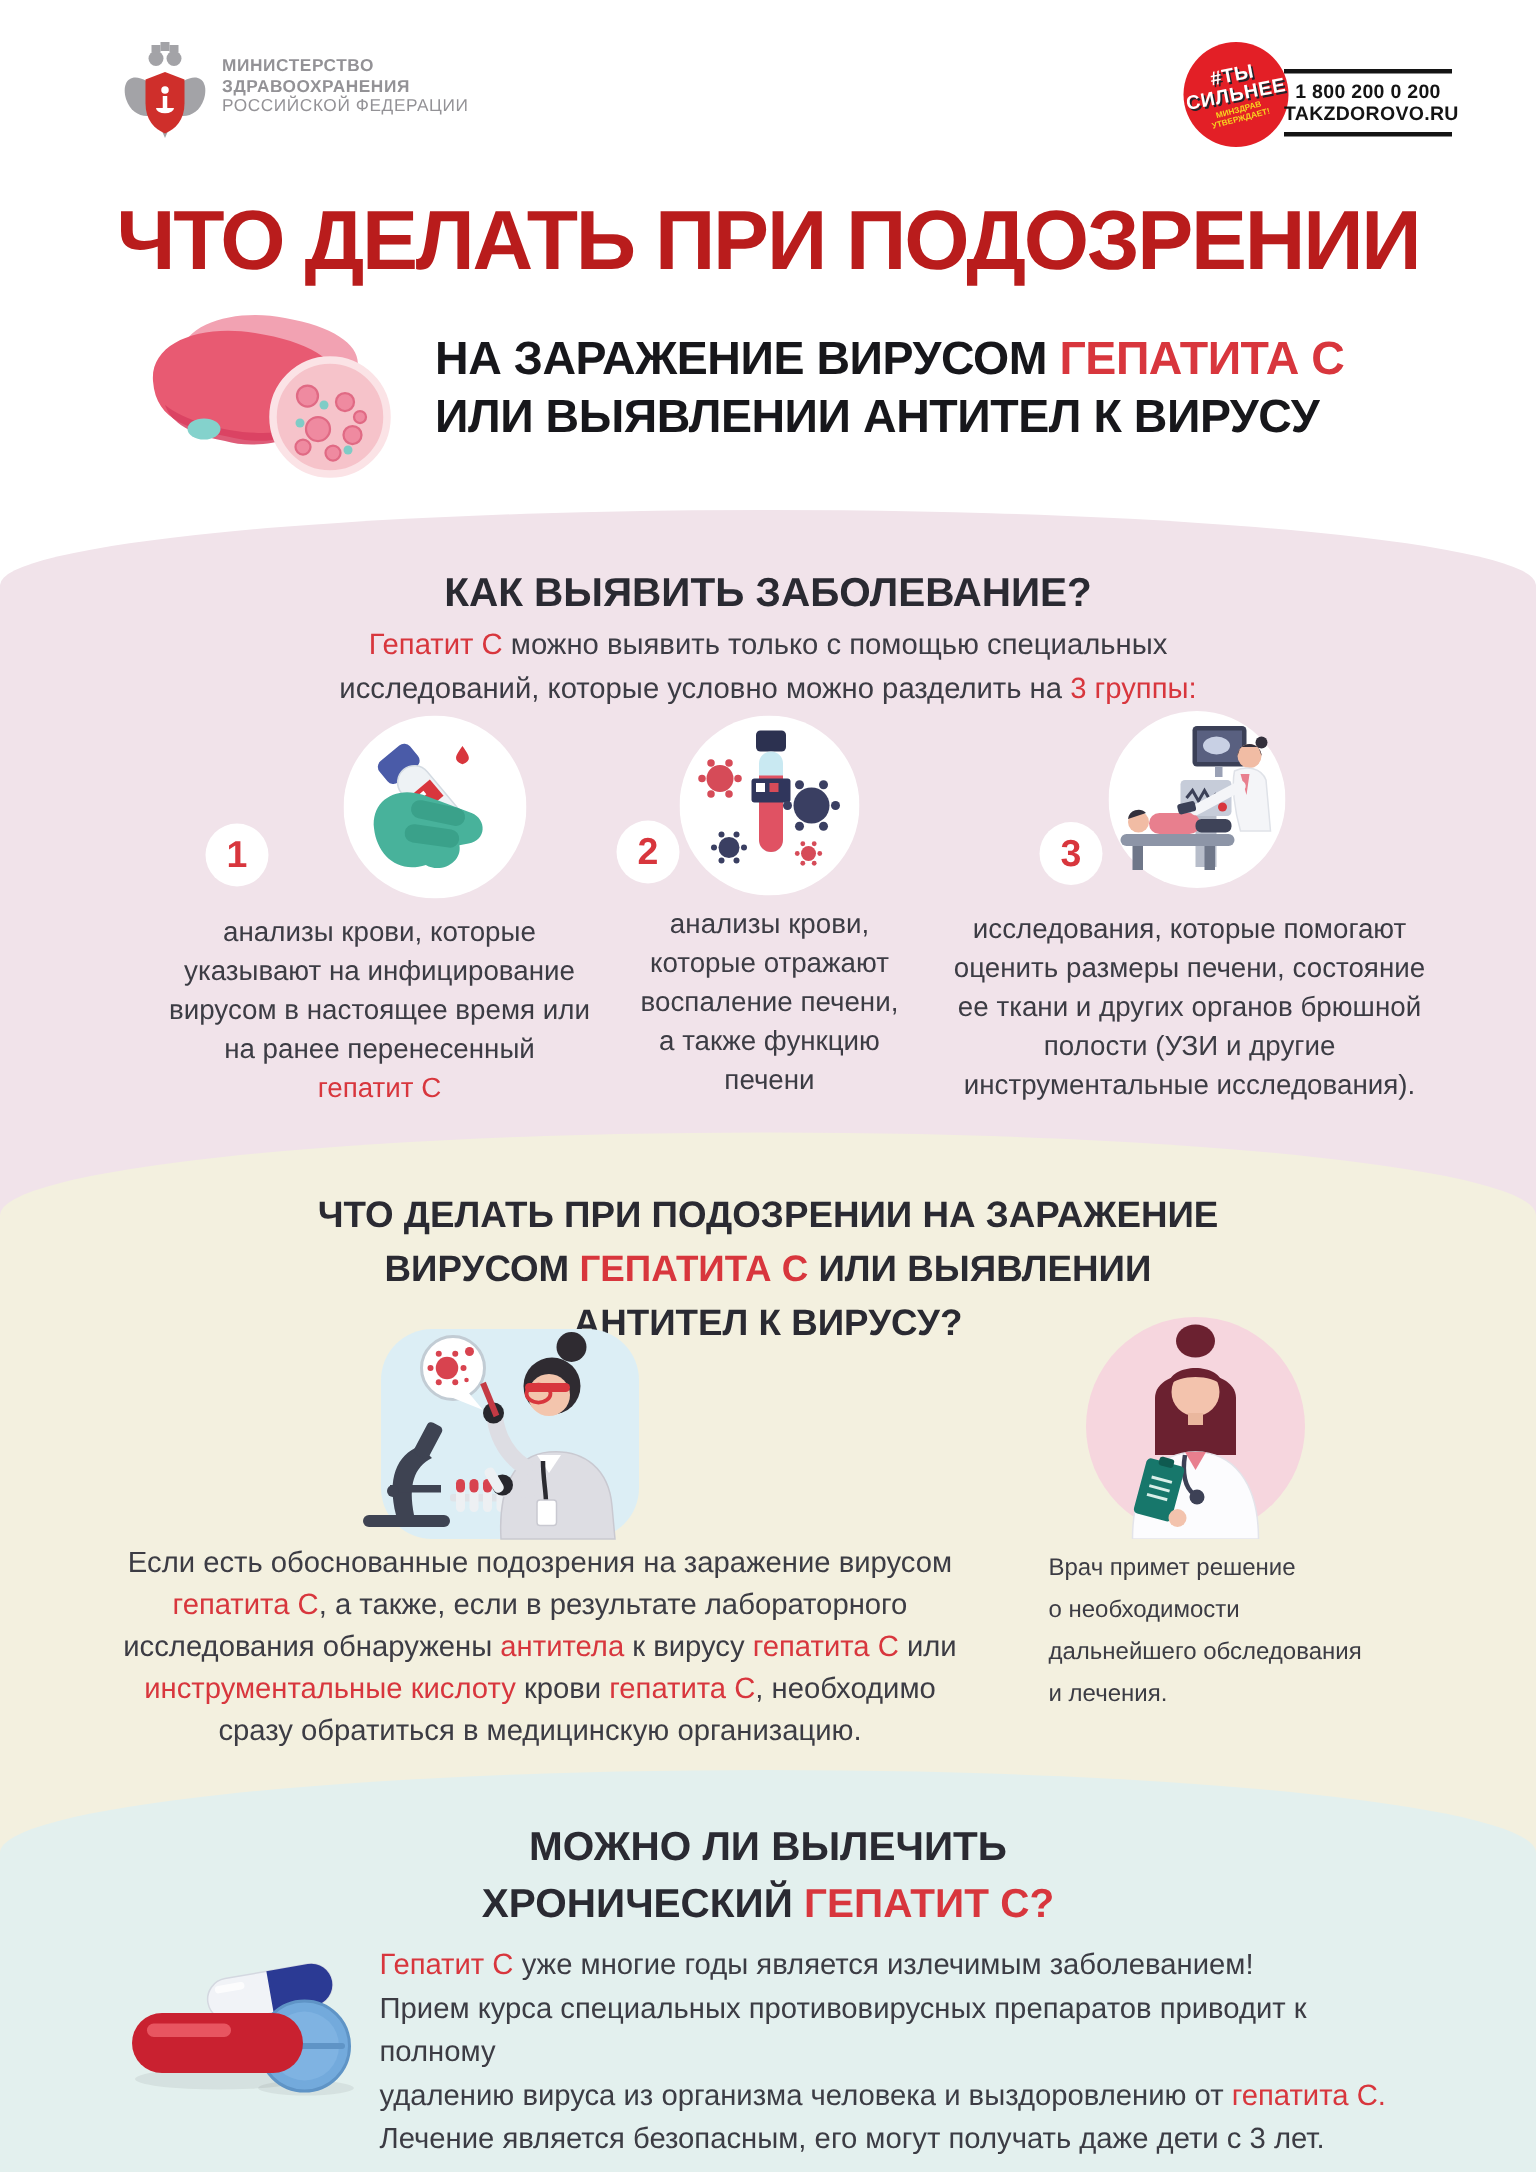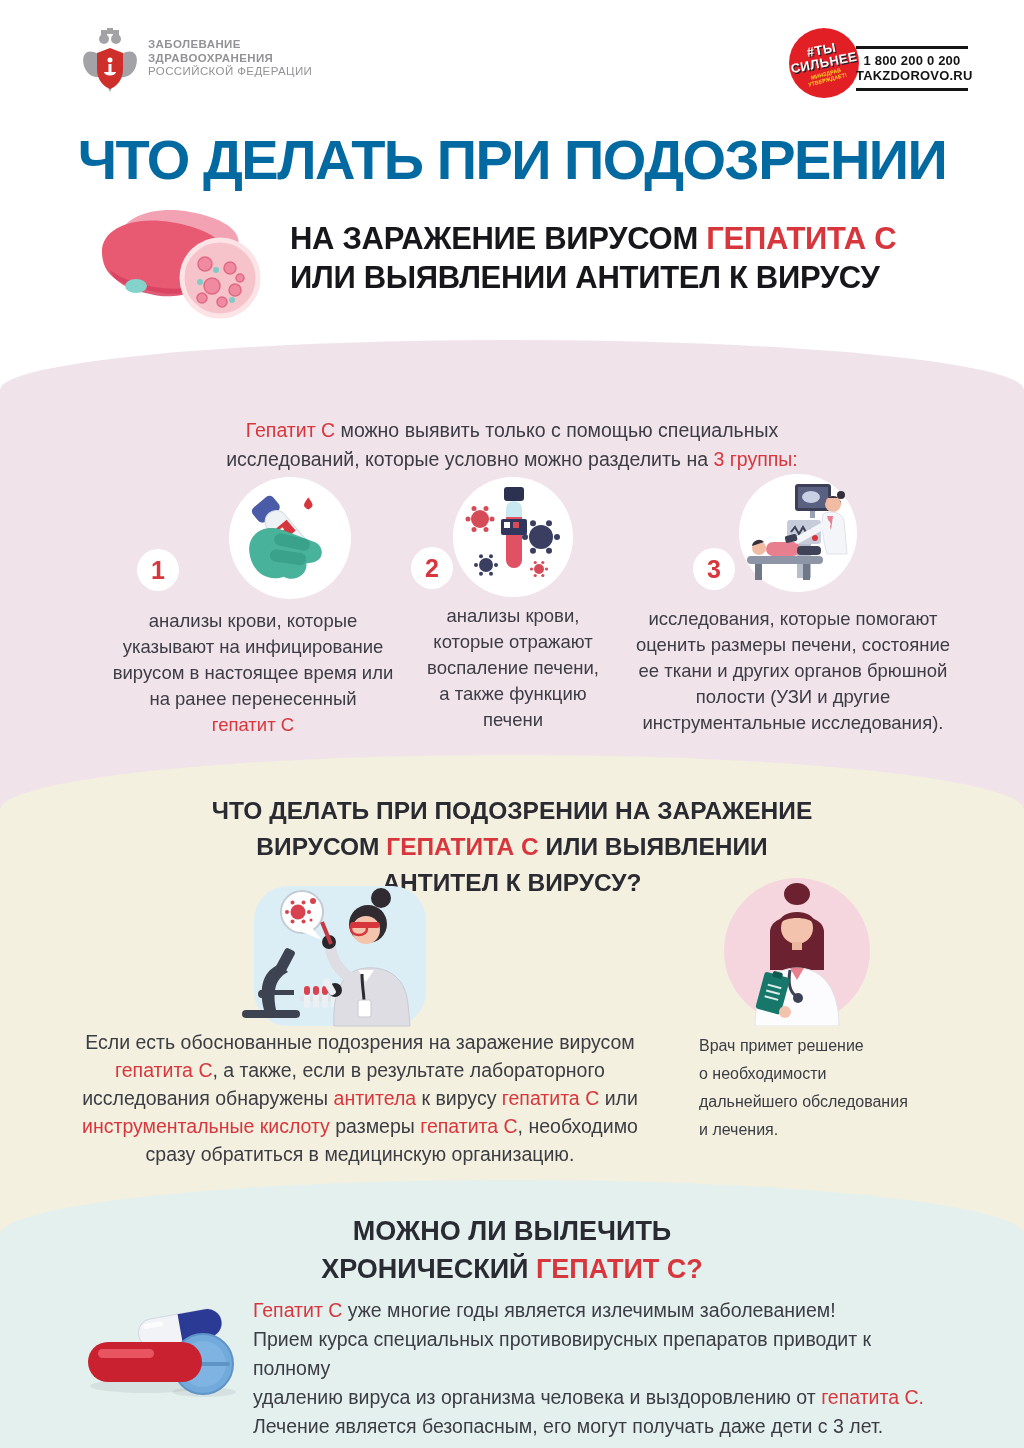--- a/index.html
+++ b/index.html
@@ -29,21 +29,21 @@
   .ministry-text{left:148px;top:38px;color:#939296;font-size:11.5px;line-height:13.5px;letter-spacing:.4px;}
   .ministry-text .b{font-weight:bold;}
   .badge-circle{left:789px;top:28px;width:70px;height:70px;border-radius:50%;
     background:var(--badge-red);display:flex;align-items:center;justify-content:center;}
   .badge-inner{transform:rotate(-11deg);text-align:center;color:#fff;font-weight:bold;line-height:13px;}
   .badge-inner .h{font-size:13px;text-shadow:1px 1.5px 0 #23232a;letter-spacing:.5px;}
   .badge-inner .sub{display:block;color:#f6d41f;font-size:5.5px;line-height:6px;font-weight:bold;margin-top:2px;transform:rotate(-4deg);}
   .phone-block{left:856px;top:46px;width:112px;border-top:3px solid #141414;border-bottom:3px solid #141414;
     padding:4px 0 5px;text-align:center;color:#141414;font-weight:bold;font-size:13px;line-height:15px;letter-spacing:.2px;}
   
-  .main-title{left:0;top:127px;width:100%;text-align:center;color:#0369a1;
+  .main-title{left:0;top:127px;width:100%;text-align:center;color:#b91c1c;
     font-size:56px;font-weight:800;letter-spacing:-1.5px;white-space:pre-line;}
   .subtitle{left:290px;top:219px;width:660px;font-size:31px;font-weight:800;line-height:39px;
     color:#17171b;white-space:pre-line;letter-spacing:-.3px;}
   
   .sec-heading{width:100%;text-align:center;color:#2a2a32;font-weight:800;white-space:pre-line;}
   .detect-heading{left:0;top:380px;font-size:27px;}
   .actions-heading{left:0;top:793px;font-size:24.5px;line-height:36px;}
   .cure-heading{left:0;top:1212px;font-size:27px;line-height:38px;}
   
   .para{white-space:pre-line;}
@@ -80,21 +80,21 @@
         <rect x="35" y="4" width="6" height="5"></rect>
         <rect x="29" y="2" width="6" height="6"></rect>
       <path d="M25,50 L39,50 L32,66 Z"></path>
     </g>
     <path d="M32,22 L45,27 L45,43 C45,54 39,60 32,63 C25,60 19,54 19,43 L19,27 Z" fill="#cf2f2b"></path>
     <rect x="30.5" y="38" width="3" height="10" fill="#fff"></rect>
     <path d="M26,46 a6,3.5 0 0 0 12,0 Z" fill="#fff"></path>
     <circle cx="32" cy="34" r="2.5" fill="#fff"></circle>
   </svg>
   <div class="abs ministry-text">
-    <div class="b">ЗАБОЛЕВАНИЕ</div>
+    <div class="b">МИНИСТЕРСТВО</div>
     <div class="b">ЗДРАВООХРАНЕНИЯ</div>
     <div>РОССИЙСКОЙ ФЕДЕРАЦИИ</div>
   </div>
 
   <div class="abs badge-circle">
     <div class="badge-inner">
       <div class="h">#ТЫ</div>
       <div class="h">СИЛЬНЕЕ</div>
       <span class="sub">МИНЗДРАВ УТВЕРЖДАЕТ!</span>
     </div>
@@ -124,20 +124,21 @@
     <g fill="#7fccc6">
       <circle cx="126" cy="72" r="3"></circle>
         <circle cx="142" cy="102" r="3"></circle>
         <circle cx="110" cy="84" r="3"></circle>
     </g>
   </svg>
 
   <div class="abs subtitle"><span>НА ЗАРАЖЕНИЕ ВИРУСОМ </span><span class="red">ГЕПАТИТА С</span><span>
 ИЛИ ВЫЯВЛЕНИИ АНТИТЕЛ К ВИРУСУ</span></div>
 
+  <div class="abs sec-heading detect-heading">КАК ВЫЯВИТЬ ЗАБОЛЕВАНИЕ?</div>
   <div class="abs para detect-intro"><span class="red">Гепатит С</span><span> можно выявить только с помощью специальных
 исследований, которые условно можно разделить на </span><span class="red">3 группы:</span></div>
 
   <svg class="abs illu" style="left:229px;top:477px" width="122" height="122" viewBox="0 0 120 120">
     <circle cx="60" cy="60" r="60" fill="#fff"></circle>
     <g transform="rotate(-40 60 60)">
       <rect x="47" y="14" width="26" height="18" rx="5" fill="#4a5ba8"></rect>
       <rect x="49" y="28" width="22" height="56" rx="11" fill="#eef2f5" stroke="#d4dbe2"></rect>
       <rect x="51" y="44" width="18" height="14" fill="#d8363d"></rect>
       <rect x="53" y="47" width="8" height="3" fill="#fff"></rect>
@@ -313,21 +314,21 @@
       <line x1="44" y1="110" x2="58" y2="110" stroke="#d9efe9" stroke-width="2"></line>
       <line x1="44" y1="116" x2="58" y2="116" stroke="#d9efe9" stroke-width="2"></line>
       <line x1="44" y1="122" x2="58" y2="122" stroke="#d9efe9" stroke-width="2"></line>
     </g>
     <circle cx="63" cy="136" r="6" fill="#f3c3ad"></circle>
   </svg>
 
   <div class="abs para actions-left-text"><span>Если есть обоснованные подозрения на заражение вирусом
 </span><span class="red">гепатита С</span><span>, а также, если в результате лабораторного
 исследования обнаружены </span><span class="red">антитела</span><span> к вирусу </span><span class="red">гепатита С</span><span> или
-</span><span class="red">инструментальные кислоту</span><span> размеры </span><span class="red">гепатита С</span><span>, необходимо
+</span><span class="red">инструментальные кислоту</span><span> крови </span><span class="red">гепатита С</span><span>, необходимо
 сразу обратиться в медицинскую организацию.</span></div>
   <div class="abs para actions-right-text"><span>Врач примет решение
 о необходимости
 дальнейшего обследования
 и лечения.</span></div>
 
   <div class="abs sec-heading cure-heading"><span>МОЖНО ЛИ ВЫЛЕЧИТЬ
 ХРОНИЧЕСКИЙ </span><span class="red">ГЕПАТИТ С?</span></div>
 
   <svg class="abs illu" style="left:84px;top:1292px" width="155" height="108" viewBox="0 0 155 108">

